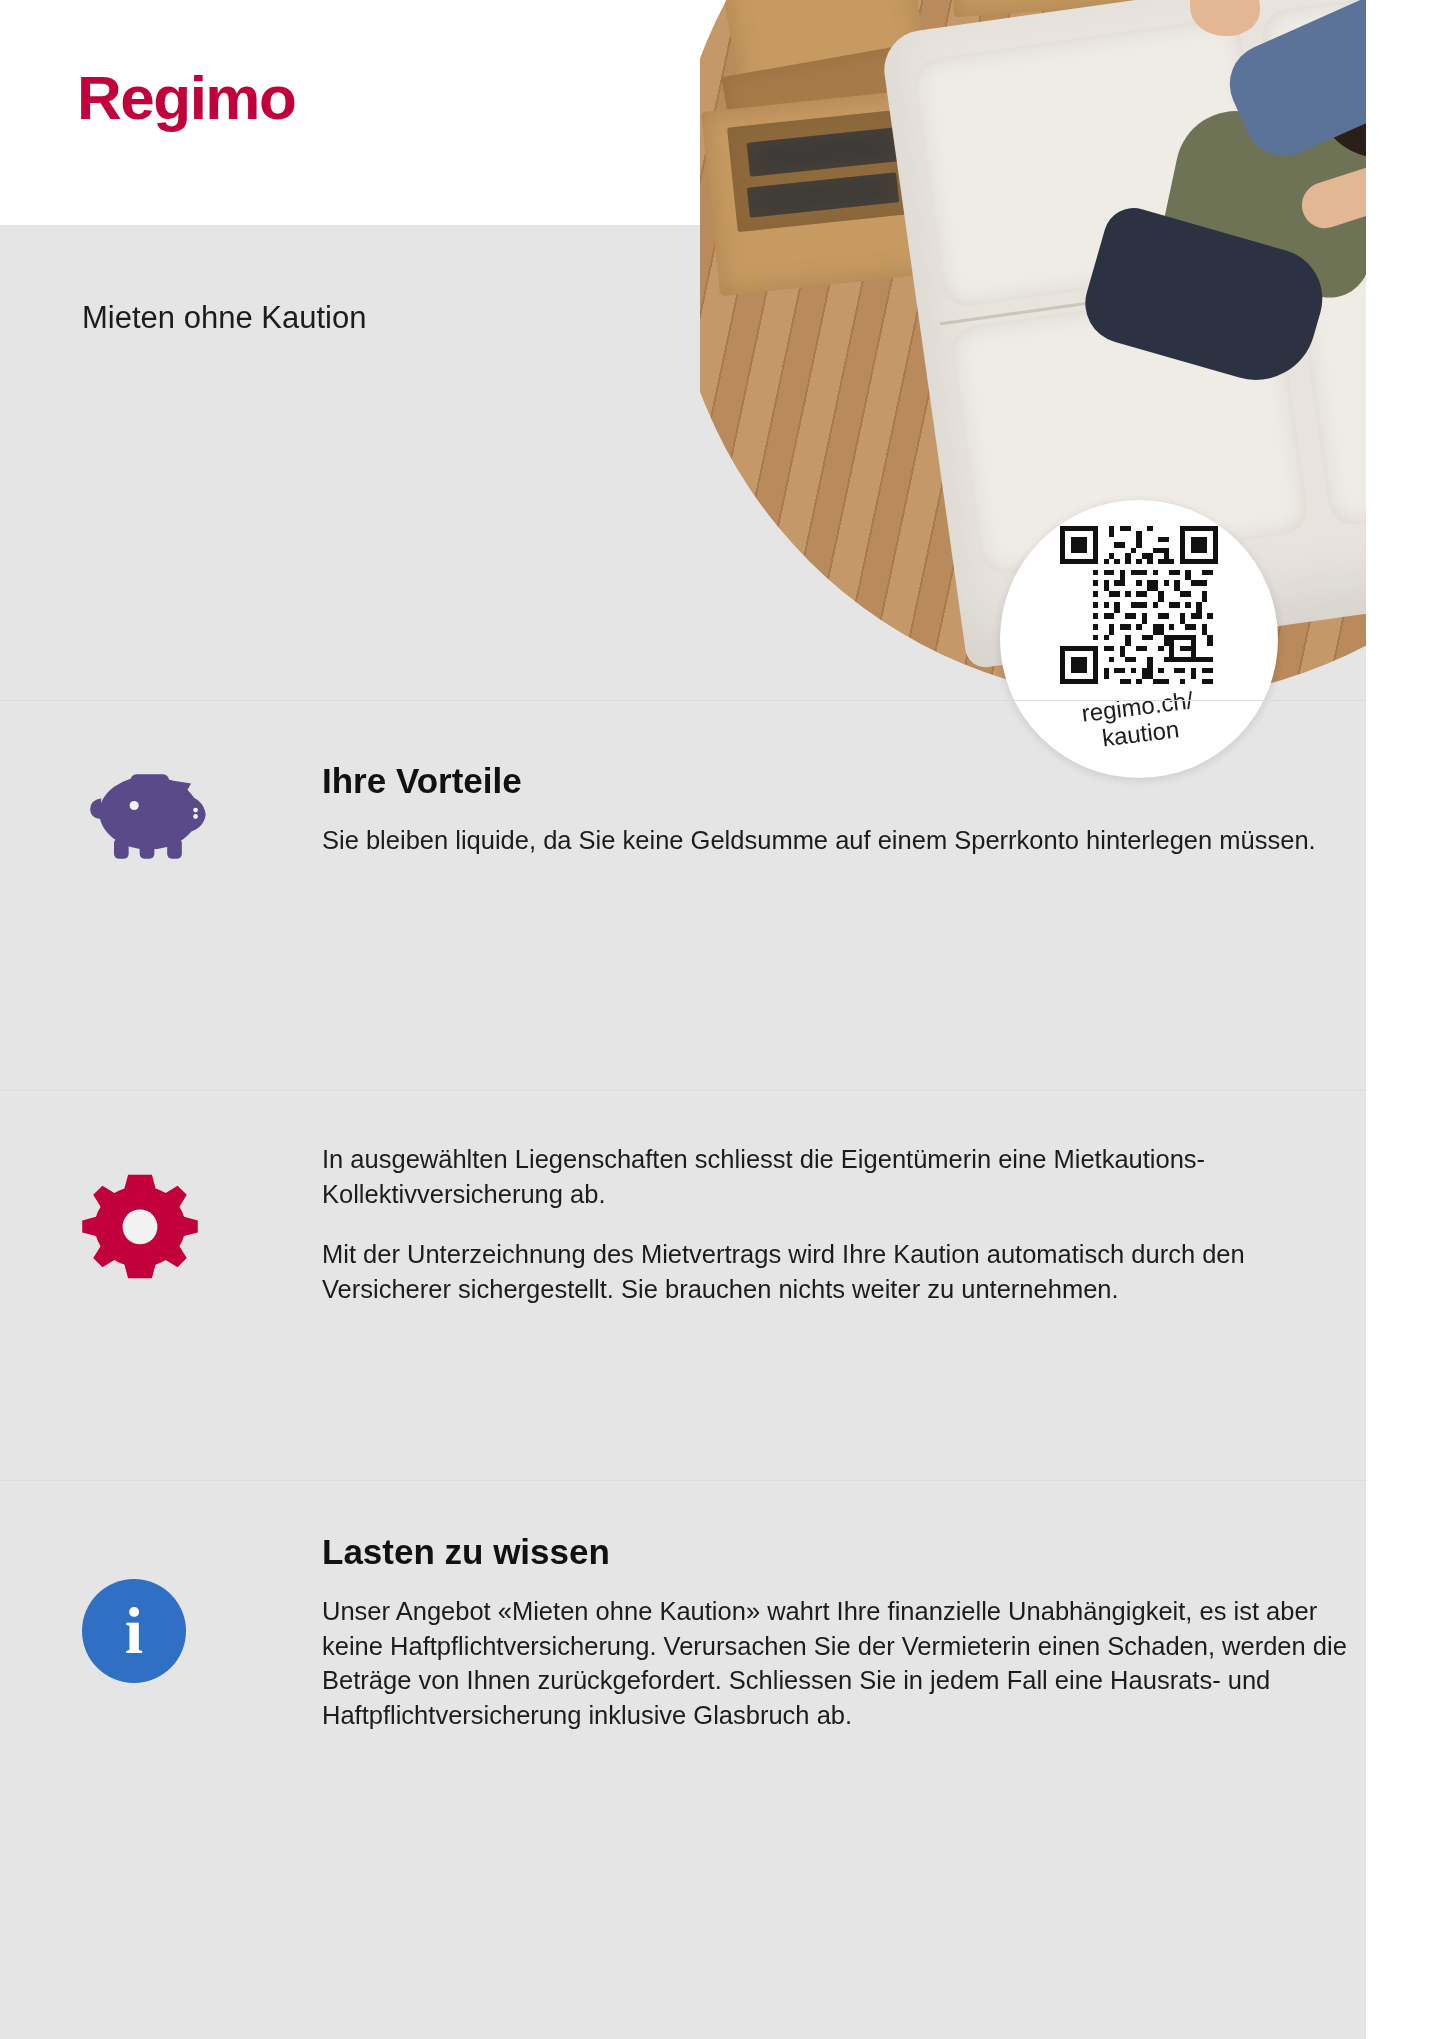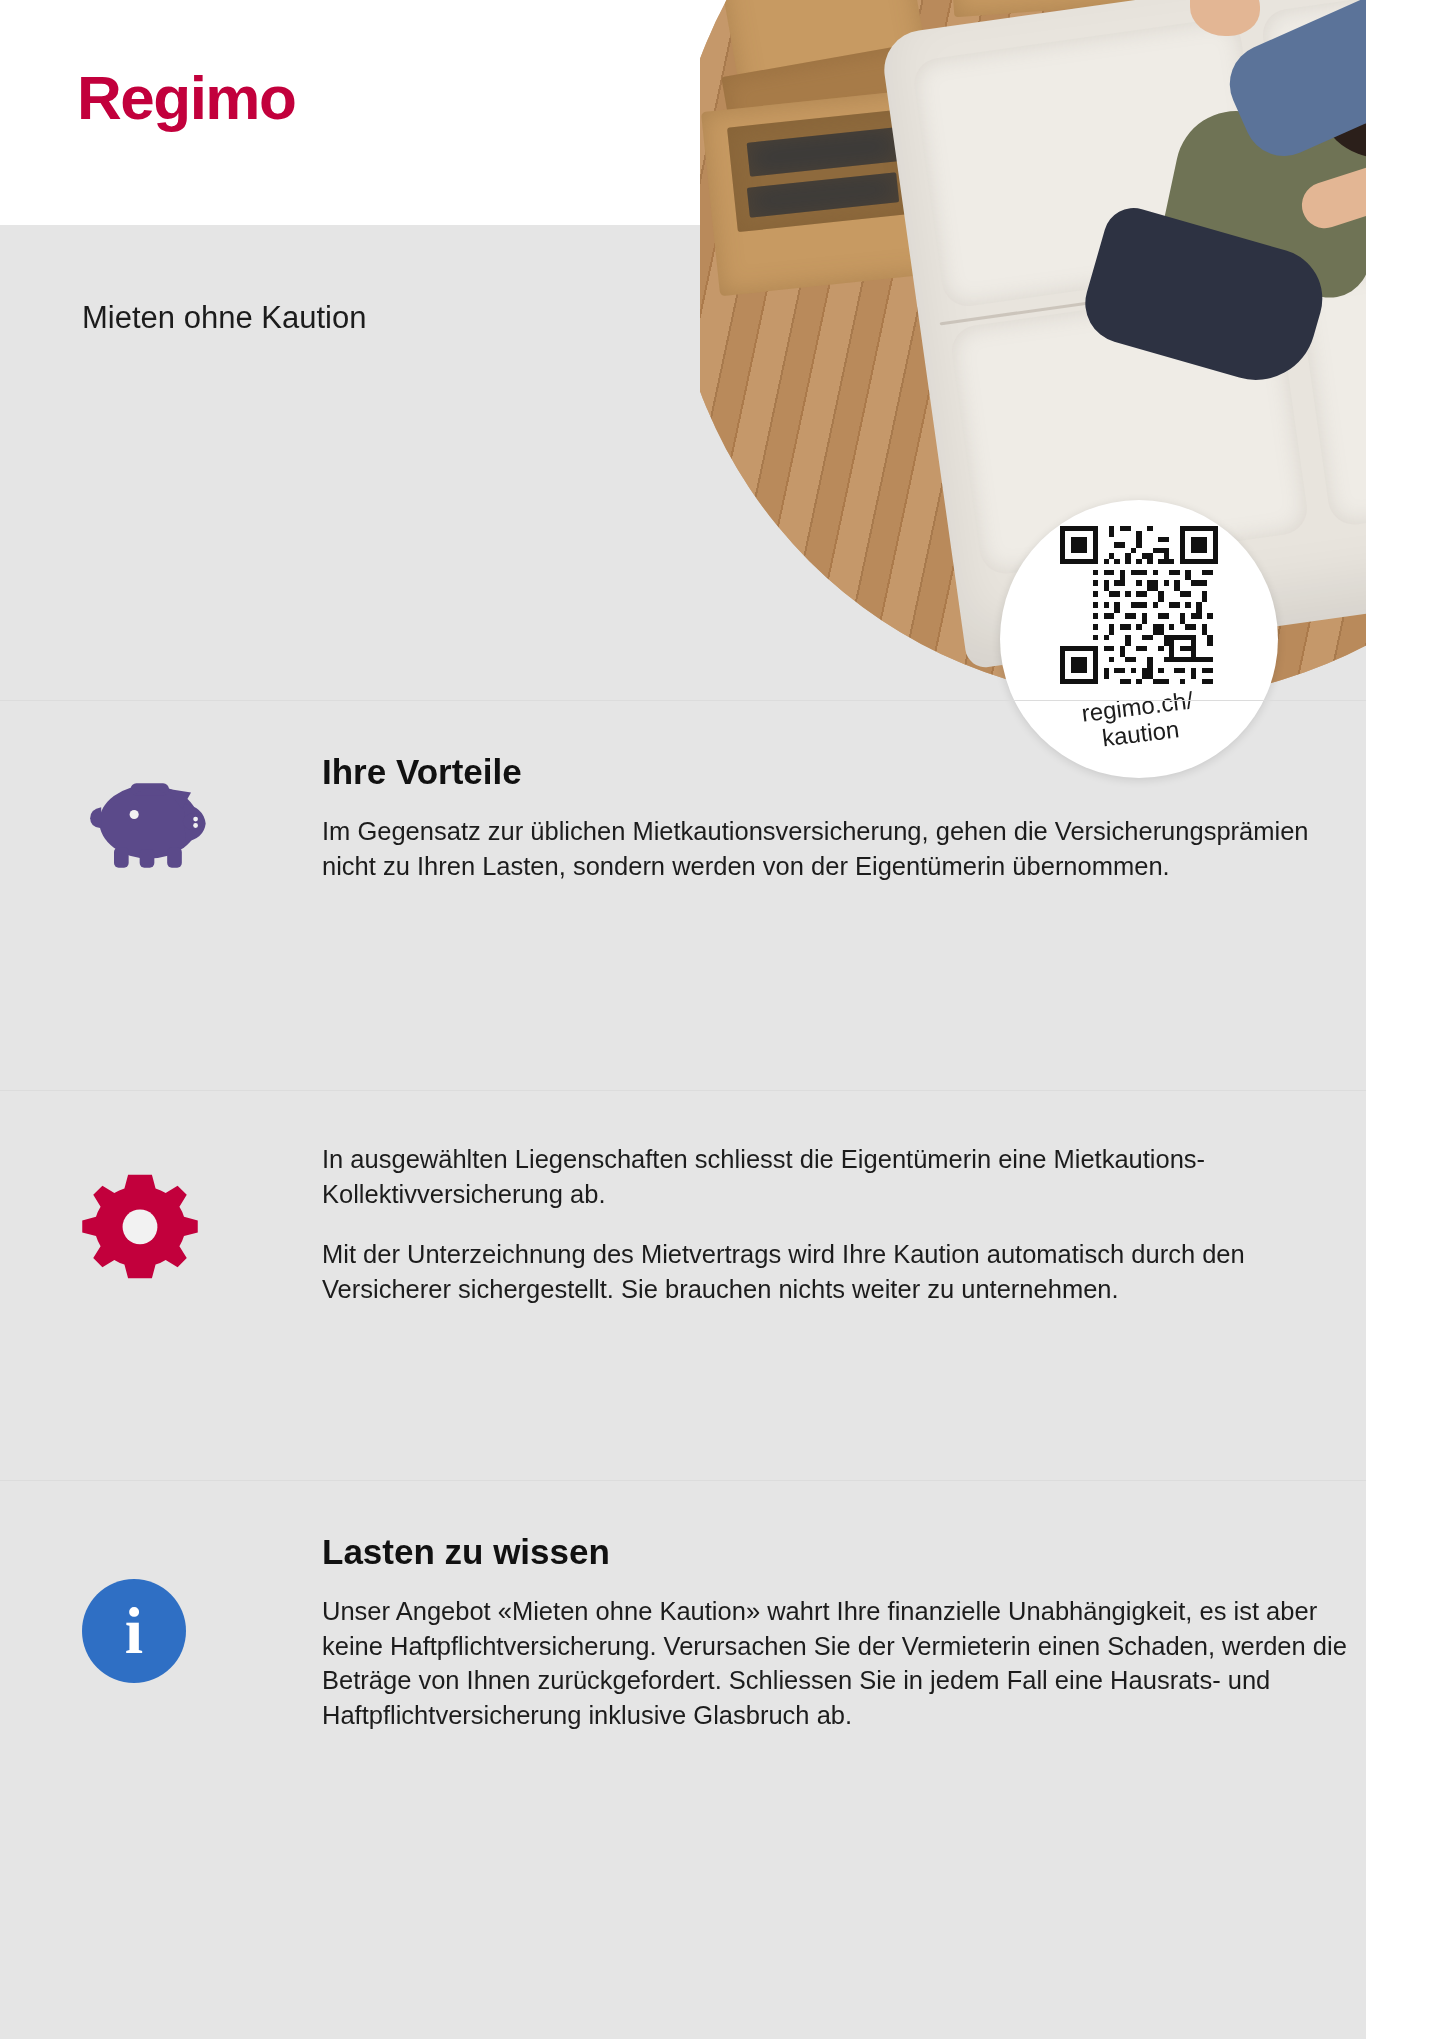--- a/index.html
+++ b/index.html
@@ -450,21 +450,21 @@
               <path d="M20 46 q-12 2 -12 12 q0 10 12 11 z"></path>
               <rect x="52" y="20" width="42" height="13" rx="6.5"></rect>
               <path d="M56 33 q18 -16 36 0 z"></path>
             </g>
             <circle cx="56" cy="54" r="5" fill="#f2f2f2"></circle>
           </svg>
         </div>
       </div>
       <div class="text-col">
         <h2 class="section-title">Ihre Vorteile</h2>
-        <p class="para">Im Gegensatz zur üblichen Mietkautionsversicherung, gehen die Versicherungsprämien nicht zu Ihren Lasten, sondern werden von der Eigentümerin übernommen.</p>
+        <p class="para">Sie bleiben liquide, da Sie keine Geldsumme auf einem Sperrkonto hinterlegen müssen.</p>
       </div>
     </div>
   </div>
 
   <div class="section" style="top:1142px;">
     <div class="section-inner">
       <div class="icon-col">
         <div class="icon-wrap">
           <svg viewBox="0 0 120 120" width="116" height="110" aria-hidden="true">
             <g fill="#c2003c">

